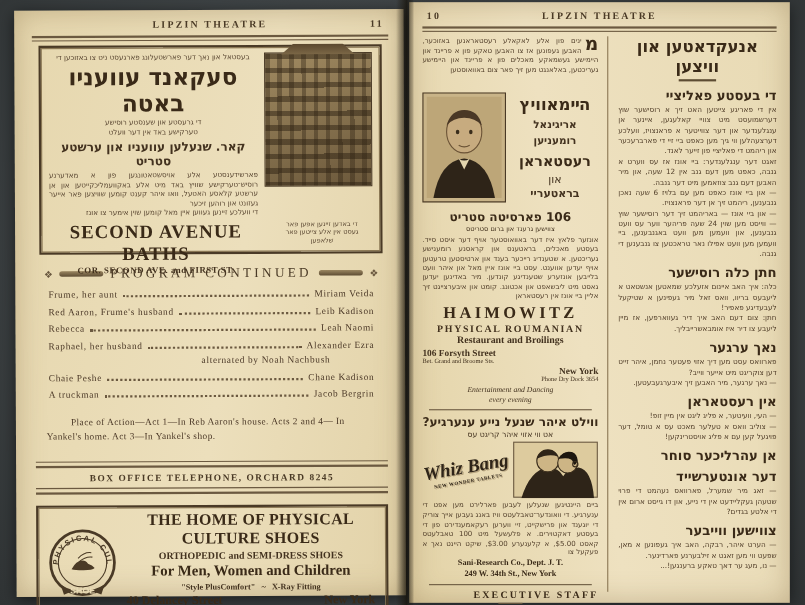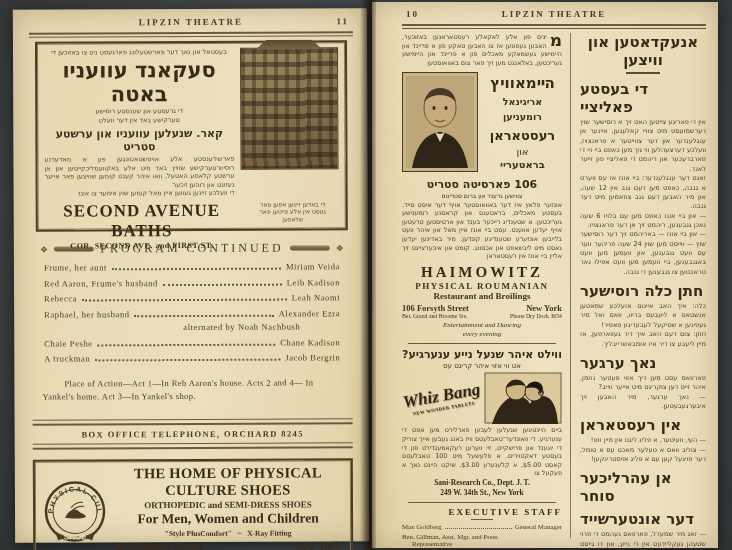--- a/index.html
+++ b/index.html
@@ -5,21 +5,21 @@
   html,body{margin:0;padding:0;background:#2e3234;}
   .scene{position:relative;width:732px;height:550px;background:
     radial-gradient(circle at 50% 45%, #4a4f51 0%, #3e4345 60%, #303435 100%);
     overflow:hidden;font-family:"Liberation Serif",serif;}
   .page{position:absolute;background:#e9dbb6;color:#43321f;
     box-shadow:0 3px 14px rgba(0,0,0,.55), inset 0 0 26px rgba(120,95,55,.35);}
   .page-left{left:14px;top:9px;width:354px;height:533px;transform:rotate(-.25deg);
     padding:8px 14px 6px 16px;box-sizing:border-box;
     background:linear-gradient(100deg,#e6d7ae 0%,#ecdfbc 55%,#e2d2a8 100%);}
   .page-right{left:372px;top:2px;width:346px;height:546px;
-    padding:7px 12px 4px 30px;box-sizing:border-box;
+    padding:7px 12px 4px 12px;box-sizing:border-box;
     background:linear-gradient(80deg,#e3d3a7 0%,#eee1c0 45%,#e8dab4 100%);}
   .gutter{position:absolute;left:360px;top:0;width:16px;height:550px;
     background:linear-gradient(to right,rgba(30,25,15,0) 0%,rgba(25,20,10,.55) 45%,rgba(20,16,8,.7) 60%,rgba(30,25,15,.15) 100%);z-index:5;}
 
   
   .mast{position:relative;height:14px;font-size:9px;letter-spacing:2px;font-weight:bold;color:#4a3a26;}
   .mast .title{position:absolute;left:0;right:0;text-align:center;}
   .mast .pn-r{position:absolute;right:4px;top:0;}
   .mast .pn-l{position:absolute;left:4px;top:0;}
   .dblrule{border-top:2px solid #6b5940;border-bottom:1px solid #6b5940;height:2px;margin:1px 0 4px;}
@@ -74,56 +74,56 @@
   .shoes-addr{display:flex;justify-content:space-between;margin-top:2px;padding:0 2px;}
   .sa{text-align:left;}
   .sa-b{font-size:11px;font-weight:bold;color:#3a2a18;}
 
   
   .cols{display:flex;height:505px;}
   .col-l{width:168px;padding-right:8px;box-sizing:border-box;}
   .col-r{flex:1;border-left:1px solid #8a7754;padding-left:9px;box-sizing:border-box;}
   .intro{font-size:6.4px;line-height:1.35;text-align:justify;color:#54412c;}
   .dropcap{float:right;font-size:17px;font-weight:bold;line-height:.9;margin-left:3px;color:#3a2a18;}
-  .hblock{display:flex;gap:5px;margin:4px 0 2px;}
+  .hblock{display:flex;gap:5px;margin:16px 0 2px;}
   .photo{flex:0 0 76px;}
   .hstack{flex:1;text-align:center;}
   .h-name{font-size:15px;font-weight:bold;color:#3a2a18;margin-top:2px;}
   .h-l2{font-size:9.5px;font-weight:bold;margin-top:4px;}
   .h-l4{font-size:13px;font-weight:bold;margin-top:6px;color:#3a2a18;}
   .h-l5{font-size:10px;margin-top:3px;}
   .h-l6{font-size:10px;font-weight:bold;margin-top:2px;}
   .forsyth{text-align:center;font-size:11px;font-weight:bold;color:#3a2a18;}
   .forsyth-s{text-align:center;font-size:6px;margin:1px 0 2px;}
   .haim-en{text-align:center;margin-top:3px;}
   .he-name{font-size:15px;font-weight:bold;letter-spacing:3px;color:#3a2a18;}
   .he-2{font-size:9px;font-weight:bold;letter-spacing:1.5px;}
   .he-3{font-size:9px;font-weight:bold;}
-  .he-addr{display:flex;justify-content:space-between;margin-top:2px;text-align:left;}
+  .he-addr{display:flex;justify-content:space-between;margin-top:2px;text-align:left;flex-direction:column;}
   .he-b{font-size:8.5px;font-weight:bold;}
   .he-s{font-size:5.8px;}
   .he-tag{font-style:italic;font-size:7px;margin-top:2px;line-height:1.3;}
   .rule1{border-top:1px solid #6b5940;margin:4px 6px;}
   .energy-h{text-align:center;font-size:11px;font-weight:bold;color:#3a2a18;}
   .energy-s{text-align:center;font-size:7px;margin-top:1px;}
   .whiz{display:flex;align-items:center;gap:2px;margin:2px 0;}
   .whiz-logo{flex:1;transform:rotate(-10deg);font-style:italic;font-weight:bold;font-size:17px;
     color:#2e2418;text-shadow:1px 1px 0 #b5a27c;text-align:center;}
   .whiz-sub{font-size:4.5px;text-align:center;transform:none;font-style:normal;letter-spacing:.5px;}
   .sani{text-align:center;font-size:7.5px;font-weight:bold;line-height:1.35;color:#3a2a18;}
   .exec-t{text-align:right;font-size:9px;font-weight:bold;letter-spacing:2px;color:#3a2a18;margin-top:3px;}
   .exec-r{width:22px;border-top:1px solid #6b5940;margin:2px auto 3px;}
   .srow{display:flex;align-items:flex-end;font-size:6.8px;margin:2.6px 0;color:#4a3726;}
   .srow .dots{flex:1;border-bottom:1px dotted #6b5940;margin:0 3px 1px;}
   .press{font-size:6.8px;color:#4a3726;margin:1px 0 1px;}
   .press .ind{padding-right:0;padding-left:0;margin-left:10px;}
 
   .anek-h{text-align:center;font-size:15px;font-weight:bold;color:#3a2a18;}
   .anek-r{width:34px;border-top:2px solid #5d4c33;margin:3px auto 6px;}
-  .sec-h{text-align:left;font-size:15px;font-weight:bold;color:#3a2a18;margin:5px 0 2px;}
+  .sec-h{text-align:right;font-size:12px;font-weight:bold;color:#3a2a18;margin:5px 0 2px;}
   .sec-b{font-size:6.6px;line-height:1.42;text-align:justify;white-space:pre-line;color:#54412c;}
 
   .pre{white-space:pre-line;}
   svg text{font-family:"Liberation Sans",sans-serif;}
 </style>
 </head>
 <body>
 
 <div class="scene">
   <div class="gutter"></div>

